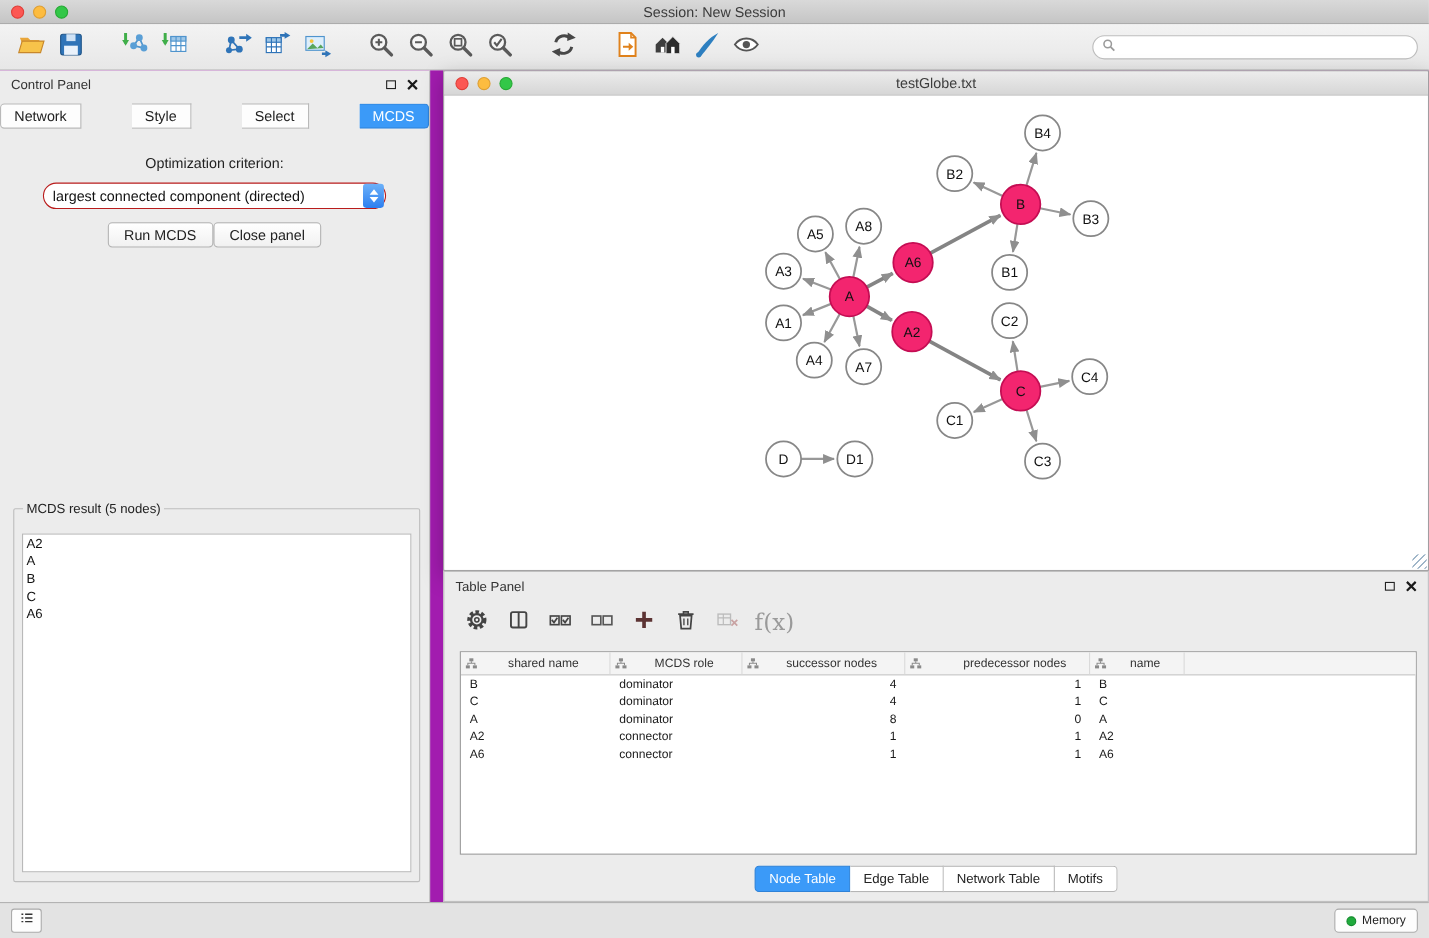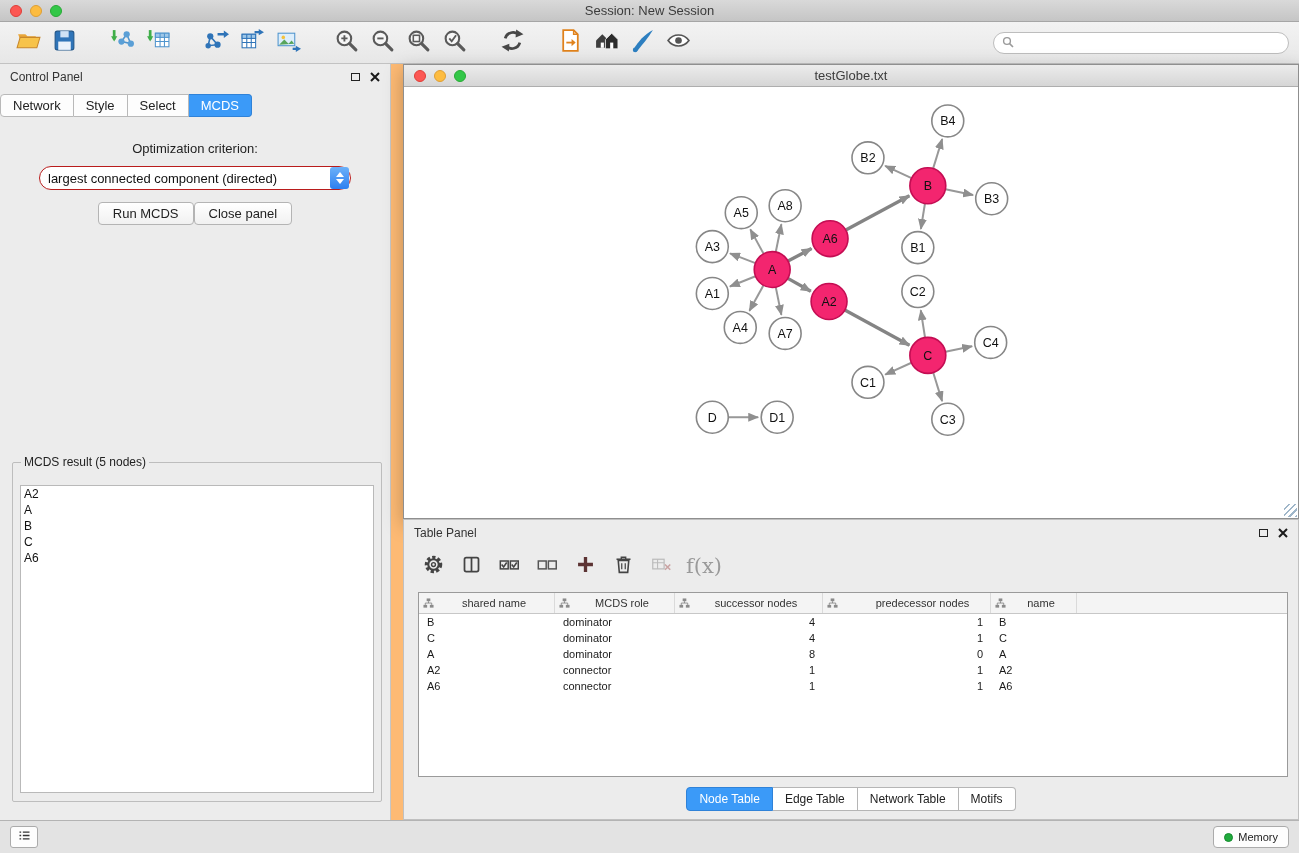--- a/index.html
+++ b/index.html
@@ -23,31 +23,31 @@
     display:flex; align-items:center; padding:0 10px; }
   .tbtn { width:36px; height:32px; display:flex; align-items:center; justify-content:center; border-radius:4px; }
   .tbtn svg { width:25px; height:25px; }
   .tgap { width:22px; }
   .searchbox { margin-left:auto; width:296px; height:22px; background:#fff;
     border:1px solid #bdbdbd; border-radius:11px; display:flex; align-items:center; padding:0 8px; }
   .searchbox svg { width:12px; height:12px; margin-right:5px; flex:none; }
   .searchbox input { border:none; outline:none; flex:1; font-size:12px; background:transparent; font-family:"Liberation Sans",sans-serif; }
 
   
-  .workspace { position:absolute; top:64px; left:0; right:0; bottom:33px; background:#fdba74; }
+  .workspace { position:absolute; top:64px; left:0; right:0; bottom:33px; background:#a21caf; }
 
   
   .control-panel { position:absolute; left:0; top:0; width:391px; height:100%;
     background:#ececec; border-right:1px solid #c5c5c5; }
   .panel-header { height:26px; display:flex; align-items:center; padding:0 10px; font-size:12px; color:#333; }
   .panel-header .ph-title { flex:1; }
   .ph-icons { display:flex; gap:10px; align-items:center; }
   .float-ico { width:9px; height:8px; border:1.5px solid #222; display:inline-block; }
   .close-ico svg { width:10px; height:10px; display:block; }
-  .cp-tabs { display:flex; justify-content:flex-start; margin-top:4px; }
+  .cp-tabs { display:flex; justify-content:space-between; margin-top:4px; }
   .cp-tab { font-size:13px; padding:3px 12px; background:#fdfdfd; border:1px solid #b9b9b9; border-left:none; color:#222; }
   .cp-tab:first-child { border-left:1px solid #b9b9b9; border-radius:4px 0 0 4px; }
   .cp-tab:last-child { border-radius:0 4px 4px 0; }
   .cp-tab.selected { background:#3b9af8; border-color:#2f82d8; color:#fff; }
   .opt-label { text-align:center; font-size:13px; color:#222; margin-top:24px; }
   .dropdown { margin:10px auto 0; width:312px; height:24px; background:#fff; border:1px solid #b91c1c;
     border-radius:12px; display:flex; align-items:center; position:relative; }
   .dropdown .dd-text { flex:1; font-size:13px; color:#111; padding-left:8px; white-space:nowrap; overflow:hidden; }
   .dd-stepper { width:19px; height:22px; margin-right:1px; border-radius:3px;
     background:linear-gradient(#6cb1f9,#2d7ff0); display:flex; flex-direction:column; align-items:center; justify-content:center; gap:2px; }

